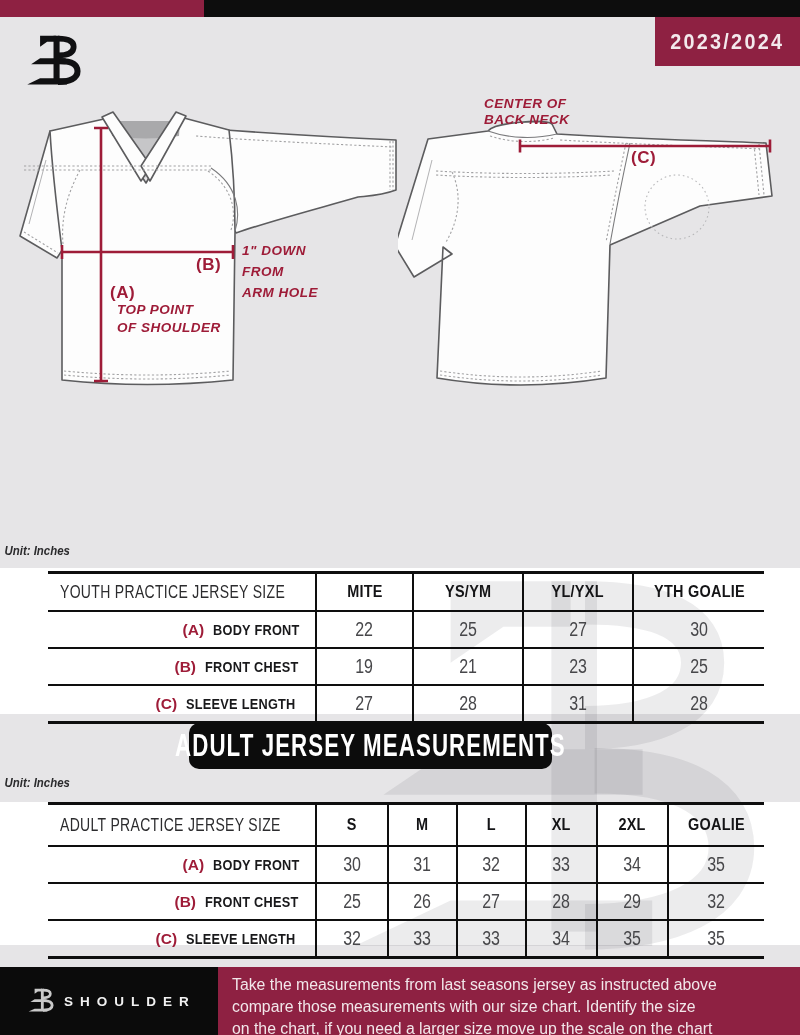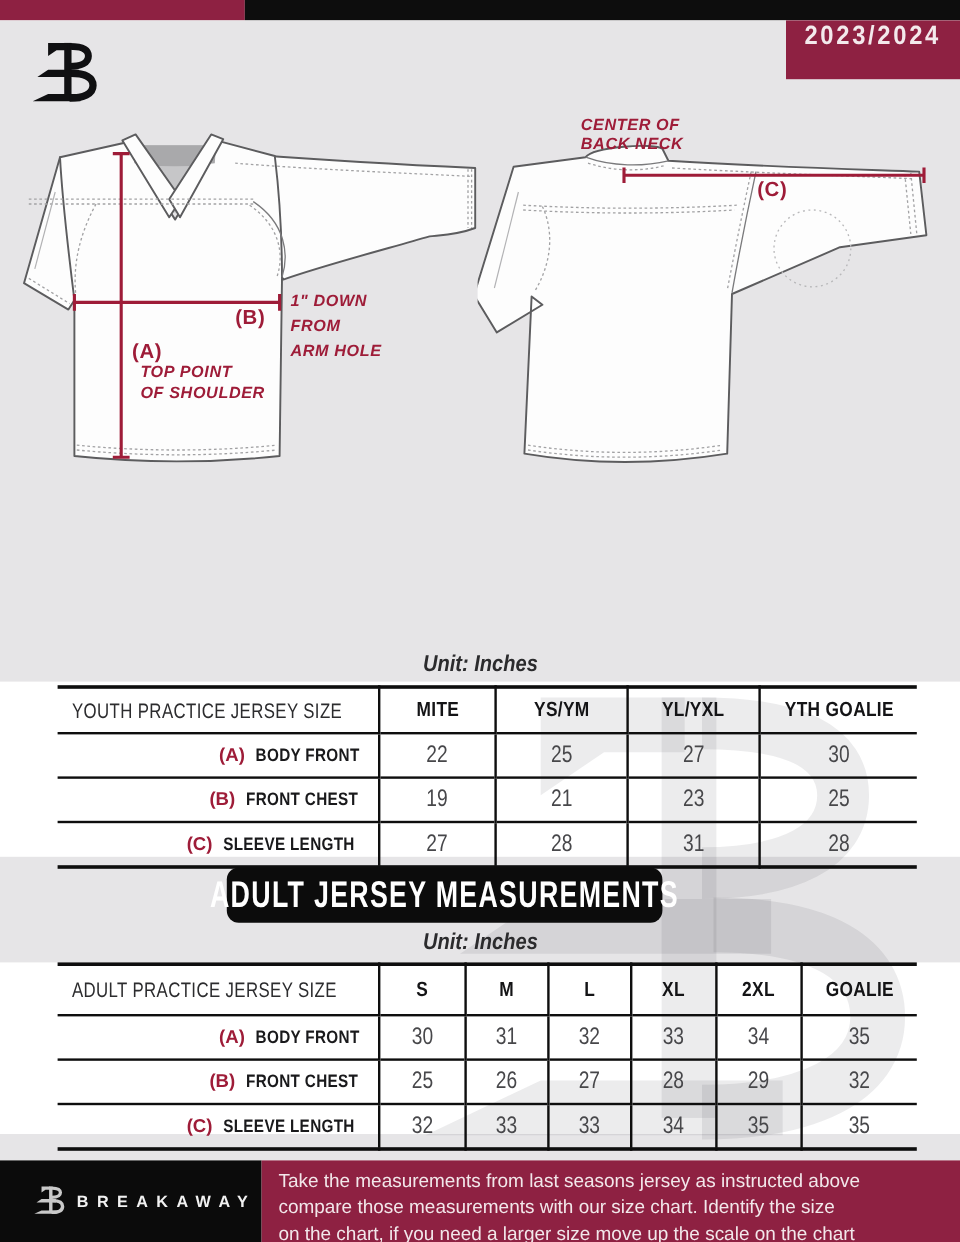--- a/index.html
+++ b/index.html
@@ -27,21 +27,21 @@
   
   .title-box{
     left:127px;top:18px;width:528px;height:48px;background:#fff;
     border-left:2px solid #161616;border-bottom:3px solid #161616;
     display:flex;align-items:center;justify-content:center;box-sizing:border-box;
   }
   .title-box span{font-weight:700;font-size:29px;letter-spacing:.5px;color:#121212;
     display:inline-block;transform:scaleX(.97);white-space:nowrap;}
   .season{
     left:655px;top:17px;width:145px;height:49px;background:var(--maroon);
-    display:flex;align-items:flex-start;justify-content:center;
+    display:flex;align-items:center;justify-content:center;
   }
   .season span{color:#F3E9EC;font-weight:700;font-size:22px;letter-spacing:2.5px;
     display:inline-block;transform:scaleX(.9);white-space:nowrap;}
   .logo-main{left:26px;top:25px;width:64px;height:74px;color:#101012;}
 
   
   .key{position:absolute;color:var(--red);font-weight:800;font-size:17px;letter-spacing:.5px;}
   .anno{position:absolute;color:var(--red);font-style:italic;font-weight:600;
     font-size:13.5px;letter-spacing:.5px;}
   .anno-b{left:242px;top:240px;line-height:21px;}
@@ -64,22 +64,22 @@
     letter-spacing:.3px;padding-top:9px;box-sizing:border-box;
   }
 
   
   .pill{background:#0C0C0C;border-radius:10px;display:flex;align-items:center;justify-content:center;}
   .pill-youth{left:189px;top:493px;width:419px;height:45px;}
   .pill-adult{left:189px;top:723px;width:363px;height:46px;}
   .pill span{display:inline-block;transform:scaleX(.72);font-size:31px;font-weight:700;
     letter-spacing:1.5px;color:#FFF;white-space:nowrap;}
 
-  .unit{left:0;width:800px;text-align:center;font-style:italic;font-weight:700;
-    font-size:19px;color:#2B2B2D;}
+  .unit{left:0;width:800px;text-align:left;font-style:italic;font-weight:700;
+    font-size:13px;color:#2B2B2D;}
   .unit span{display:inline-block;transform:scaleX(.88);}
   .unit-youth{top:543px;}
   .unit-adult{top:775px;}
 
   
   table.chart{border-collapse:collapse;table-layout:fixed;width:716px;position:absolute;left:48px;
     border-top:3px solid #0E0E0E;border-bottom:3px solid #0E0E0E;background:transparent;}
   table.yt{top:571px;} table.at{top:802px;}
   .chart th,.chart td{border-left:2.2px solid #0E0E0E;padding:0;text-align:center;vertical-align:middle;}
   .chart th:first-child,.chart td:first-child{border-left:none;}
@@ -313,15 +313,15 @@
           <td><span class="cnum">35</span></td>
         </tr>
       </tbody>
   </table>
 
   <div class="abs footer-black"></div>
   <div class="abs footer-maroon">Take the measurements from last seasons jersey as instructed above<br>compare those measurements  with our size chart. Identify the size<br>on the chart, if you need a larger size move up the scale on the chart</div>
   <svg class="abs logo-foot" viewBox="0 0 100 100">
     <use href="#bmark"></use>
   </svg>
-  <div class="abs brand">BREAKAWAY</div>
+  <div class="abs brand">SHOULDER</div>
 
 </div>
 
 </body></html>

